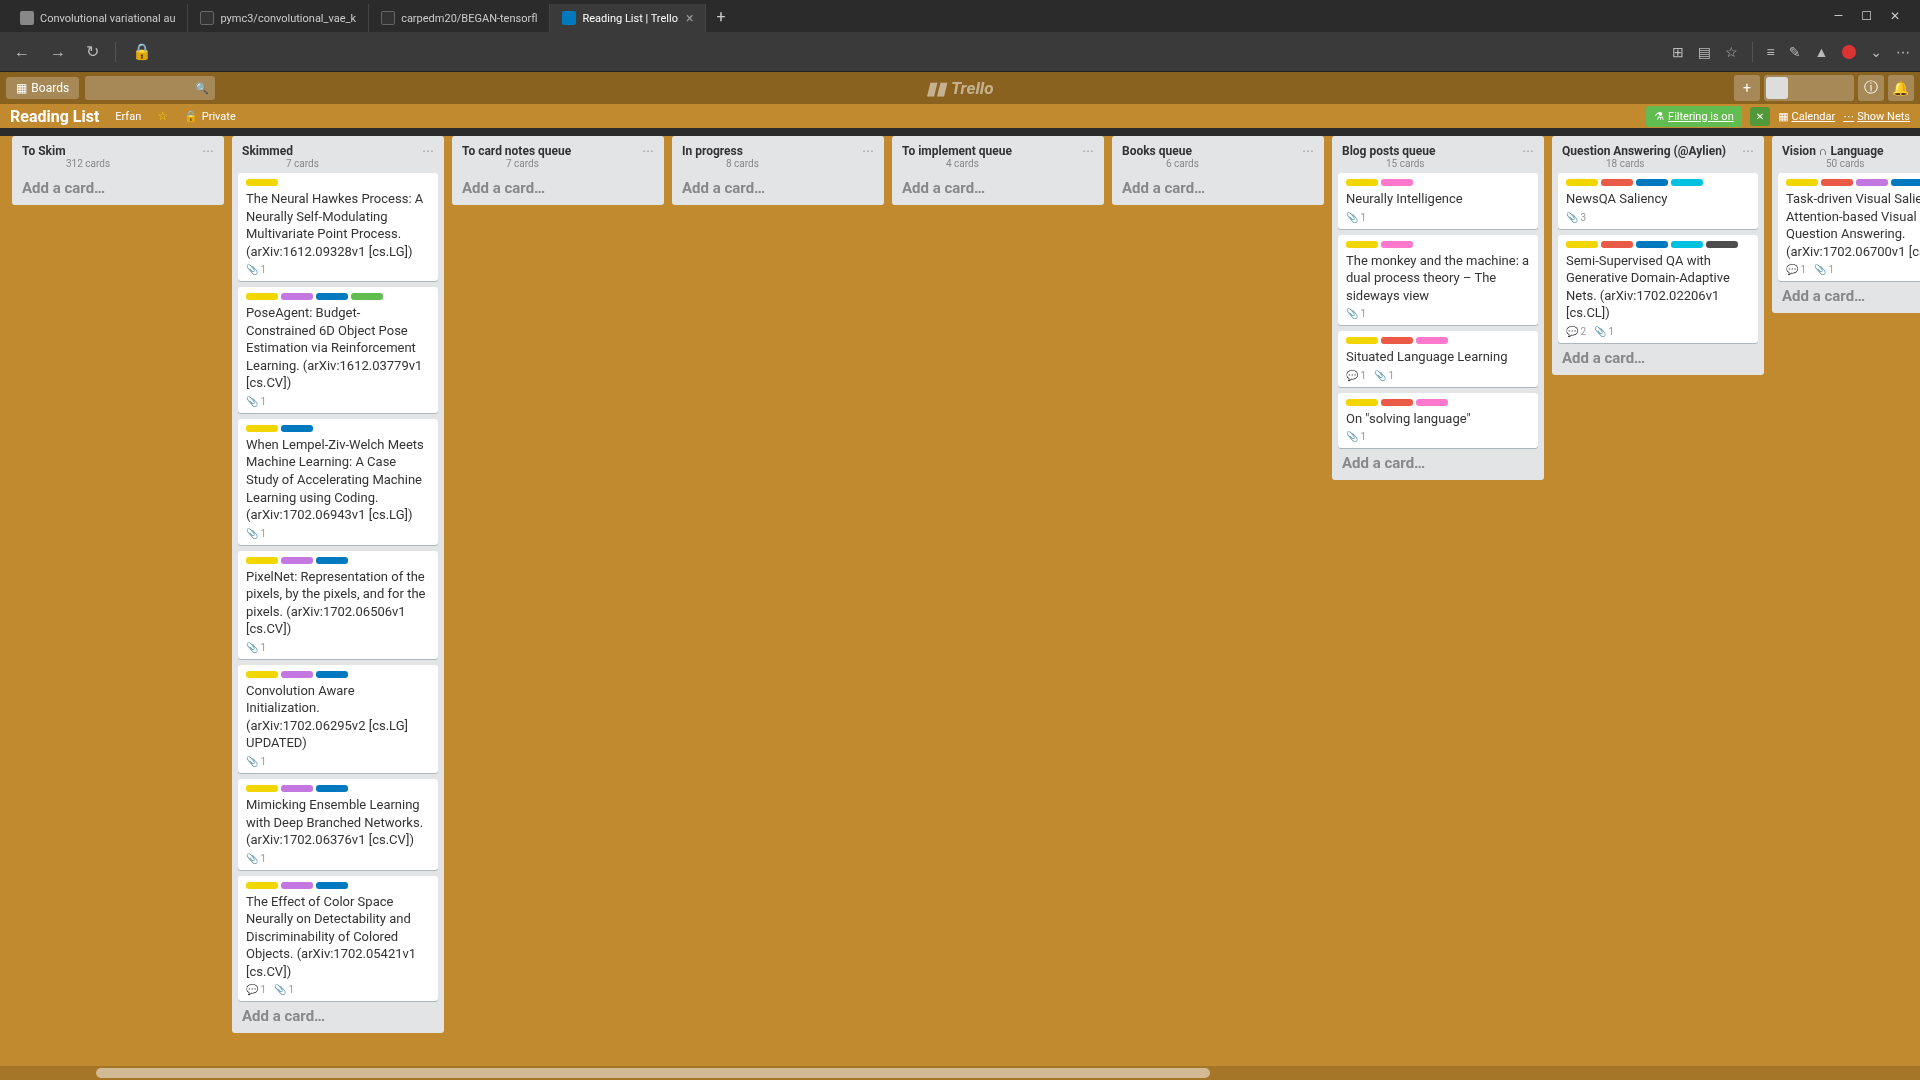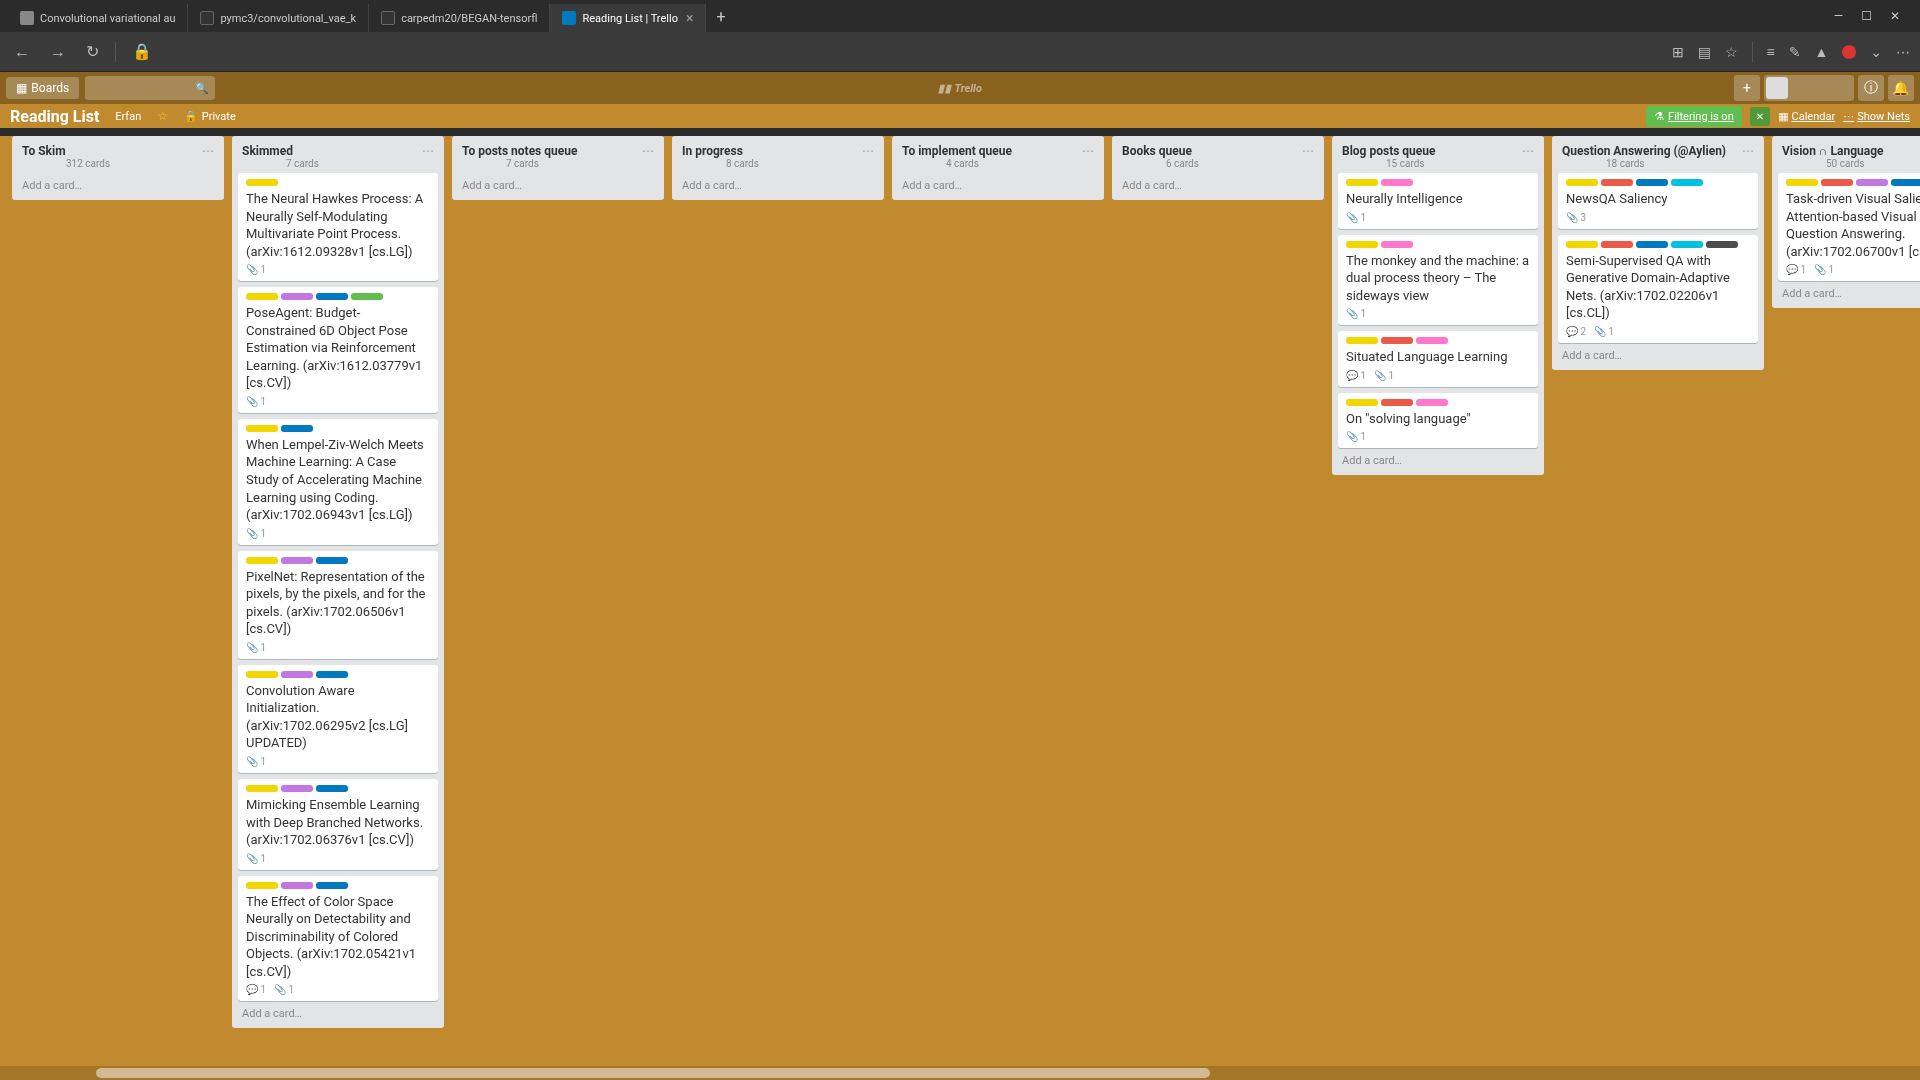--- a/index.html
+++ b/index.html
@@ -22,21 +22,21 @@
     .nav-btn { color: #bbb; font-size: 16px; cursor: pointer; padding: 4px; }
     .nav-divider { width: 1px; height: 20px; background: #555; }
     .browser-right { margin-left: auto; display: flex; gap: 14px; align-items: center; color: #bbb; }
     .browser-right span { cursor: pointer; font-size: 14px; }
     .browser-right .circle { width: 14px; height: 14px; border-radius: 50%; background: #d33; }
     
     
     .trello-header { height: 32px; background: rgba(0,0,0,0.35); display: flex; align-items: center; padding: 0 6px; position: relative; }
     .boards-btn { background: rgba(255,255,255,0.25); color: #fff; padding: 4px 10px; font-size: 12px; border-radius: 3px; cursor: pointer; display: flex; align-items: center; gap: 4px; }
     .search-box { background: rgba(255,255,255,0.25); width: 130px; height: 24px; margin-left: 6px; border-radius: 3px; display: flex; align-items: center; justify-content: flex-end; padding-right: 6px; color: #fff; font-size: 11px; }
-    .trello-logo { position: absolute; left: 50%; transform: translateX(-50%); color: rgba(255,255,255,0.5); font-size: 11px; font-weight: bold; font-style: italic; }
+    .trello-logo { position: absolute; left: 50%; transform: translateX(-50%); color: rgba(255,255,255,0.5); font-size: 17px; font-weight: bold; font-style: italic; }
     .header-right { margin-left: auto; display: flex; gap: 4px; align-items: center; }
     .header-btn { background: rgba(255,255,255,0.25); width: 26px; height: 26px; border-radius: 3px; display: flex; align-items: center; justify-content: center; color: #fff; cursor: pointer; font-size: 14px; }
     .avatar { background: rgba(255,255,255,0.25); width: 90px; height: 26px; border-radius: 3px; display:flex; align-items:center; padding-left:2px;}
     .avatar-img { width:22px; height:22px; background:#ddd; border-radius:3px;}
     
     
     .board-bar { height: 24px; display: flex; align-items: center; padding: 0 10px; gap: 10px; color: #fff; }
     .board-name { font-size: 16px; font-weight: 700; }
     .board-btn { font-size: 11px; padding: 2px 6px; cursor: pointer; display: flex; align-items: center; gap: 4px; }
     .star { color: #f2d600; font-size: 12px; }
@@ -53,21 +53,21 @@
     .list-title { font-size: 12px; font-weight: 700; color: #333; }
     .list-count { font-size: 10px; color: #888; margin-left: 44px; }
     .list-menu { float: right; color: #999; font-size: 12px; cursor: pointer; }
     .cards { display: flex; flex-direction: column; gap: 6px; white-space: normal; }
     .card { background: #fff; border-radius: 3px; padding: 6px 8px; box-shadow: 0 1px 0 rgba(9,45,66,.25); cursor: pointer; }
     .labels { display: flex; gap: 3px; margin-bottom: 4px; flex-wrap: wrap; }
     .label { width: 32px; height: 7px; border-radius: 3px; }
     .card-title { font-size: 13px; color: #333; line-height: 1.35; word-wrap: break-word; }
     .badges { display: flex; gap: 8px; margin-top: 4px; color: #999; font-size: 10px; align-items: center; }
     .badge { display: flex; align-items: center; gap: 2px; }
-    .add-card { color: #888; font-size: 11px; padding: 6px 4px 2px; cursor: pointer; }
+    .add-card { color: #888; font-size: 15px; padding: 6px 4px 2px; cursor: pointer; font-weight: bold; }
     
     
     .l-yellow { background: #f2d600; }
     .l-purple { background: #c377e0; }
     .l-blue { background: #0079bf; }
     .l-green { background: #61bd4f; }
     .l-red { background: #eb5a46; }
     .l-pink { background: #ff78cb; }
     .l-sky { background: #00c2e0; }
     .l-black { background: #4d4d4d; }
@@ -263,21 +263,21 @@
             <div class="badges">
               <span class="badge"><span>💬</span> 1</span>
               <span class="badge"><span>📎</span> 1</span>
             </div>
           </div>
         </div>
         <div class="add-card">Add a card…</div>
       </div></div><div class="list-wrapper"><div class="list">
         <div class="list-header">
           <span class="list-menu">⋯</span>
-          <div class="list-title">To posts notes queue</div>
+          <div class="list-title">To card notes queue</div>
           <div class="list-count">7 cards</div>
         </div>
         <div class="cards"></div>
         <div class="add-card">Add a card…</div>
       </div></div><div class="list-wrapper"><div class="list">
         <div class="list-header">
           <span class="list-menu">⋯</span>
           <div class="list-title">In progress</div>
           <div class="list-count">8 cards</div>
         </div>

